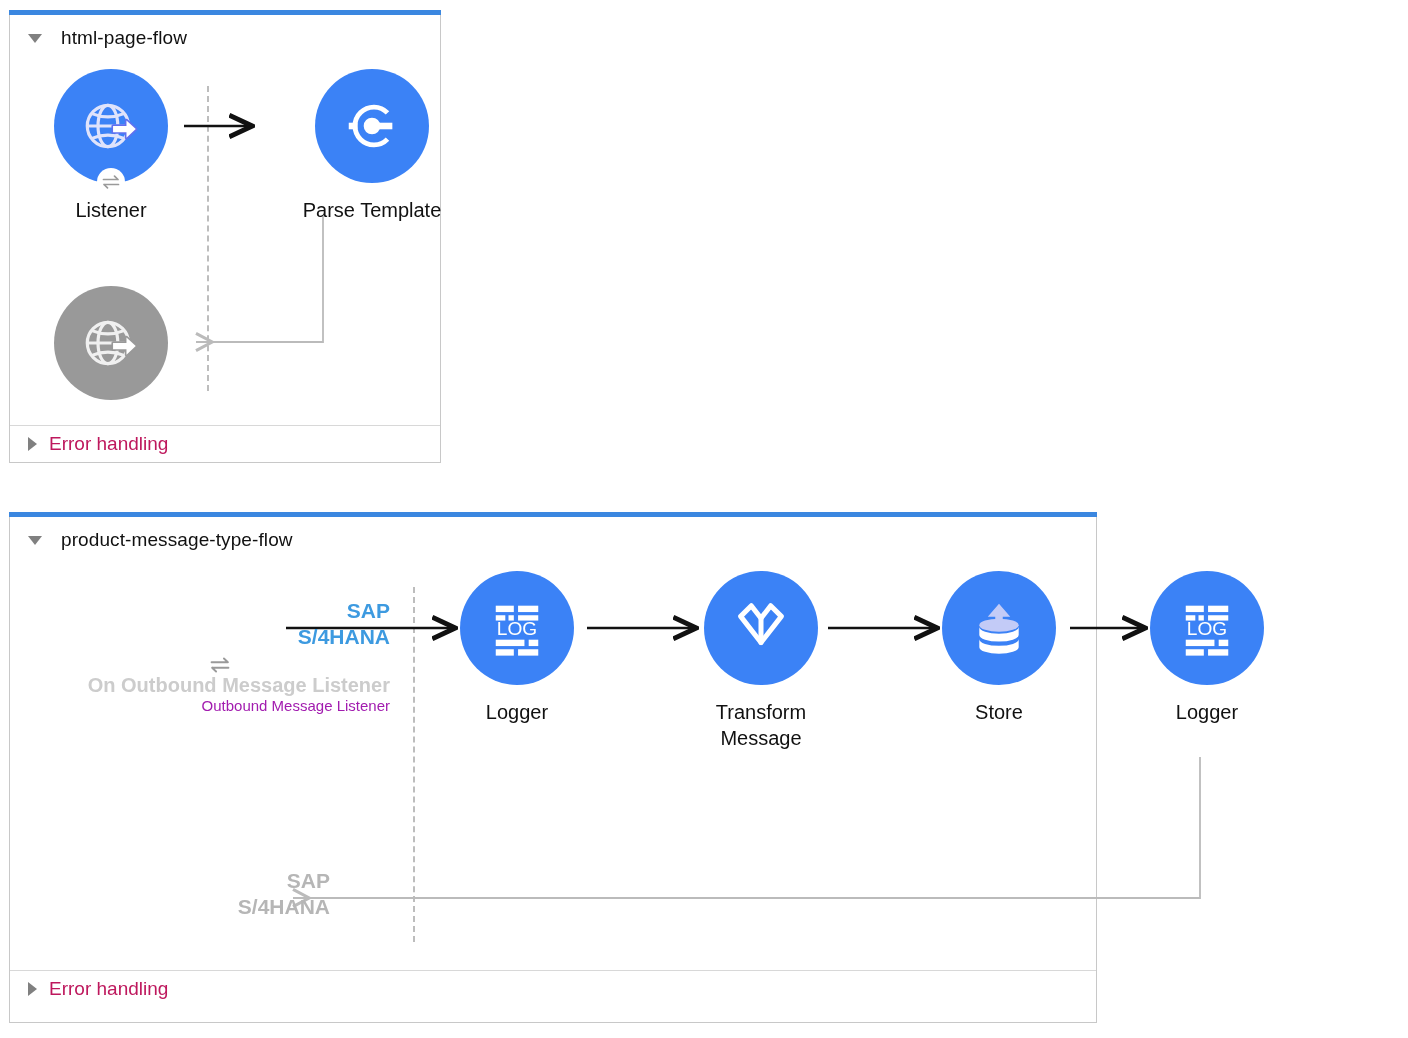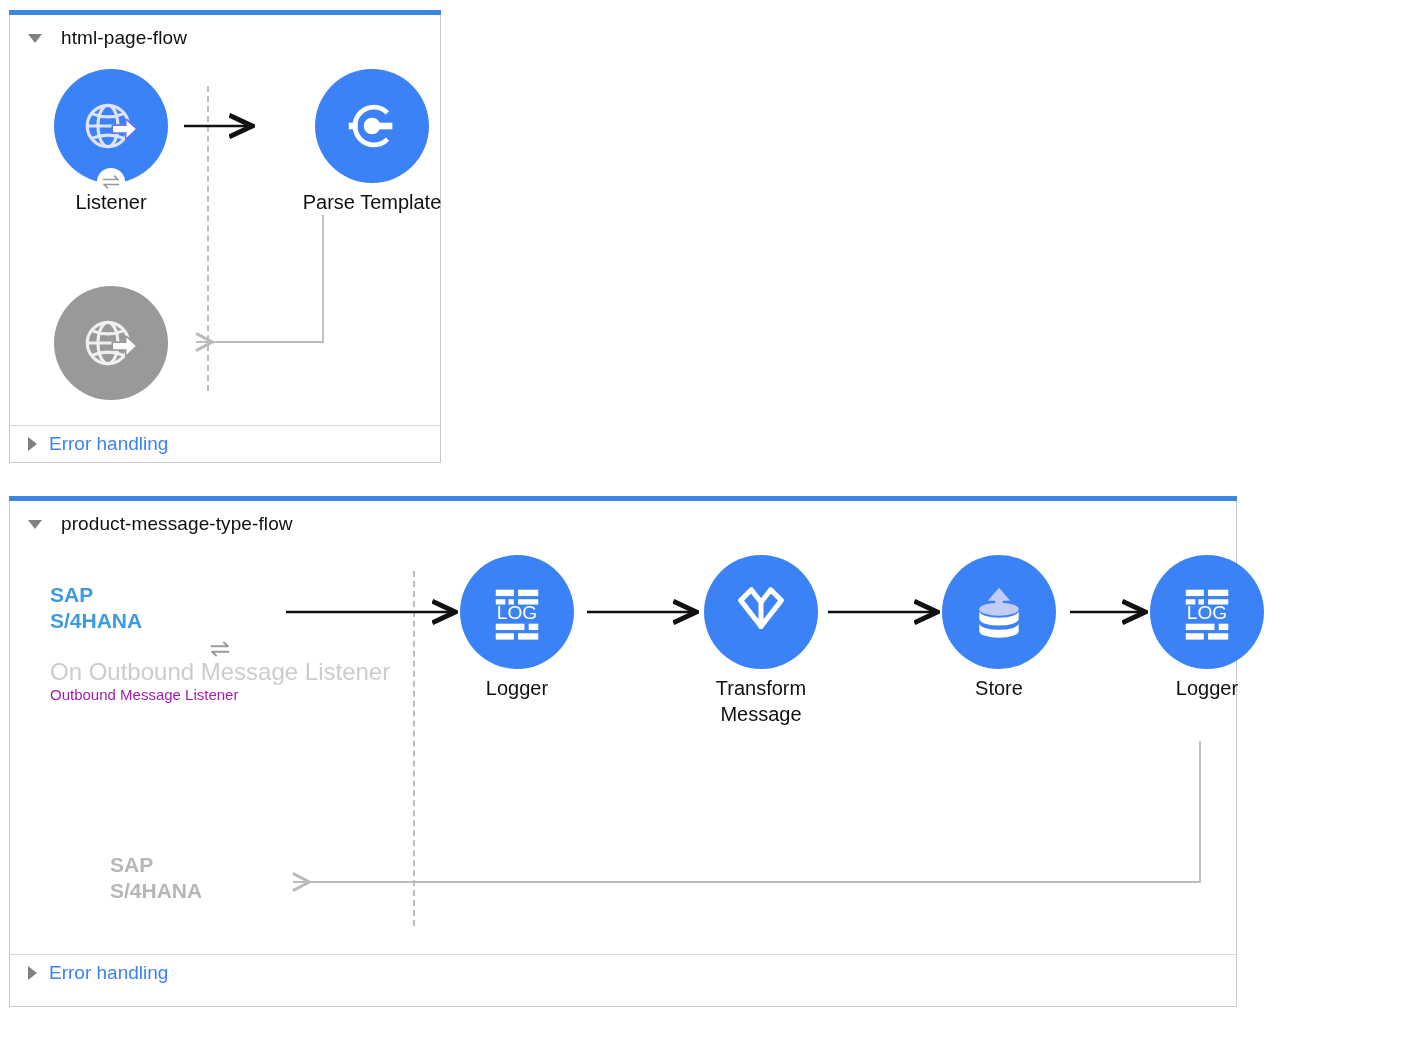--- a/index.html
+++ b/index.html
@@ -37,54 +37,54 @@
     width: 0; height: 0;
     border-top: 7px solid transparent;
     border-bottom: 7px solid transparent;
     border-left: 9px solid #808080;
   }
   .flow-title { font-size: 19px; color: #111111; letter-spacing: .1px; white-space: nowrap; }
   .err-row {
     position: absolute; left: 18px;
     display: flex; align-items: center; gap: 12px;
   }
-  .err-label { font-size: 19px; color: #3b82f6; white-space: nowrap; }
+  .err-label { font-size: 19px; color: #be185d; white-space: nowrap; }
   .err-divider {
     position: absolute; left: 0; right: 0; height: 1px; background: #d8d8d8;
   }
 
   
   .node { position: absolute; text-align: center; }
   .node-circle {
     position: relative;
     width: 114px; height: 114px; border-radius: 50%;
     background: #3b82f6;
     display: flex; align-items: center; justify-content: center;
     margin: 0 auto;
   }
   .node-circle.muted { background: #999999; }
   .node-label {
-    margin-top: 6px;
+    margin-top: 14px;
     font-size: 20px; color: #111111; line-height: 26px; white-space: pre-line;
   }
   .badge-swap {
     position: absolute; left: 50%; bottom: -13px; transform: translateX(-50%);
     width: 28px; height: 28px; border-radius: 50%;
     background: #ffffff;
     display: flex; align-items: center; justify-content: center;
   }
 
   
-  .src-label { position: absolute; text-align: left; }
+  .src-label { position: absolute; text-align: right; }
   .src-title {
     font-size: 21px; font-weight: bold; line-height: 26px; color: #3d9ae0;
     white-space: pre-line;
   }
   .src-title.dim { color: #b6b6b6; }
-  .src-sub-ghost { font-size: 24px; color: #cccccc; white-space: nowrap; }
+  .src-sub-ghost { font-size: 20px; color: #cccccc; white-space: nowrap; font-weight: bold; }
   .src-sub { font-size: 15px; color: #a21caf; white-space: nowrap; }
   .src-badge { margin: 6px auto 0; width: 26px; height: 18px; }
 
   
   .vdash { position: absolute; width: 0; border-left: 2px dashed #bdbdbd; }
   svg.lines { position: absolute; left: 0; top: 0; overflow: visible; pointer-events: none; }
 </style>
 </head>
 <body>
 
@@ -163,21 +163,21 @@
       </div>
     </div>
 
     <div class="err-divider" style="top:415px;"></div>
     <div class="err-row" style="top:423px;">
       <span class="tri-right"></span>
       <span class="err-label">Error handling</span>
     </div>
   </div>
 
-  <div class="flow-panel" style="left:9px; top:496px; width:1228px; height:511px;">
+  <div class="flow-panel" style="left:9px; top:512px; width:1088px; height:511px;">
     <div class="flow-accent"></div>
 
     <div class="flow-header">
       <span class="tri-down"></span>
       <span class="flow-title">product-message-type-flow</span>
     </div>
 
     <div class="vdash" style="left:403px; top:75px; height:355px;"></div>
 
     <svg class="lines" width="1292" height="511">

